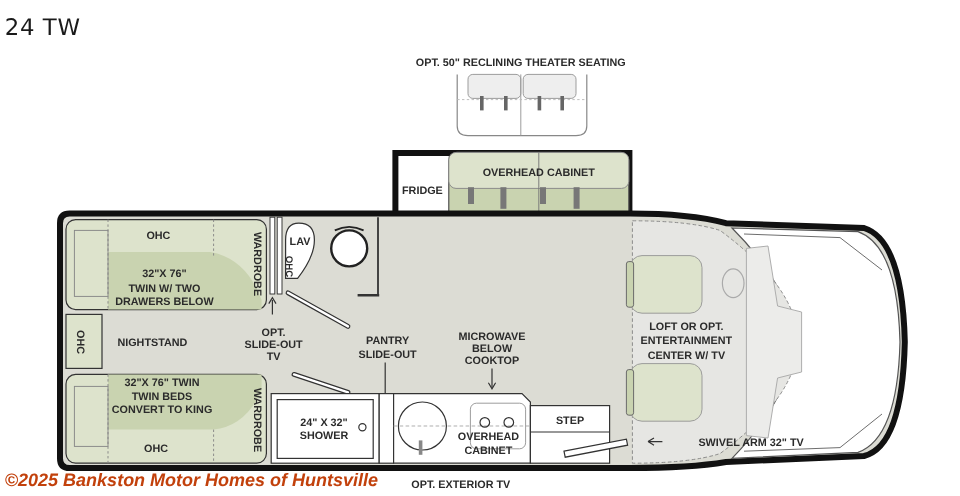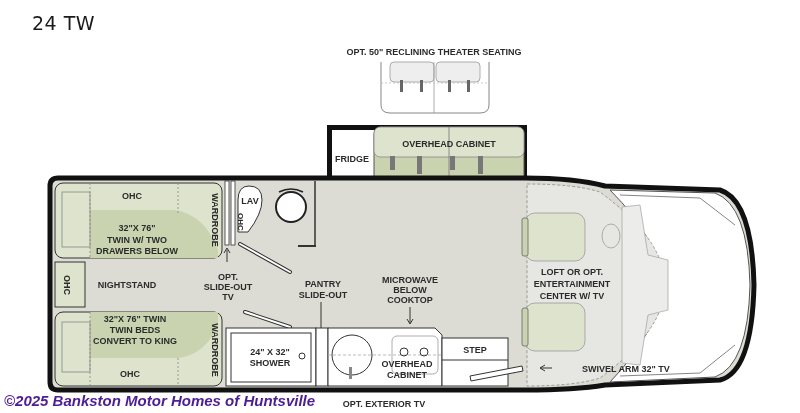--- a/index.html
+++ b/index.html
@@ -1,20 +1,20 @@
 <!DOCTYPE html>
 <html><head>
   <meta charset="utf-8">
   <style>
     html, body { margin: 0; padding: 0; background: #ffffff; }
     body { width: 800px; height: 413px; position: relative; overflow: hidden; font-family: "DejaVu Sans", sans-serif; }
-    .title { position: absolute; left: 32px; top: 12px; font-size: 19px; color: #1a1a1a; letter-spacing: 0.5px; }
+    .title { position: absolute; left: 4px; top: 12px; font-size: 19px; color: #1a1a1a; letter-spacing: 0.5px; }
     svg { position: absolute; left: 0; top: 0; }
     .lbl { font-family: "Liberation Sans", sans-serif; font-weight: bold; fill: #2b2b2b; font-size: 9px; text-anchor: middle; }
-    .wm { position: absolute; left: 4px; top: 392px; font-family: "Liberation Sans", sans-serif; font-style: italic; font-weight: bold; font-size: 15px; color: #4c1d95; }
+    .wm { position: absolute; left: 4px; top: 392px; font-family: "Liberation Sans", sans-serif; font-style: italic; font-weight: bold; font-size: 15px; color: #c2410c; }
   </style>
 </head>
 <body>
 
 <div class="title">24 TW</div>
 
 <svg width="800" height="413" viewBox="0 0 800 413">
 
   <g>
     <text class="lbl" x="434" y="55">OPT. 50" RECLINING THEATER SEATING</text>

